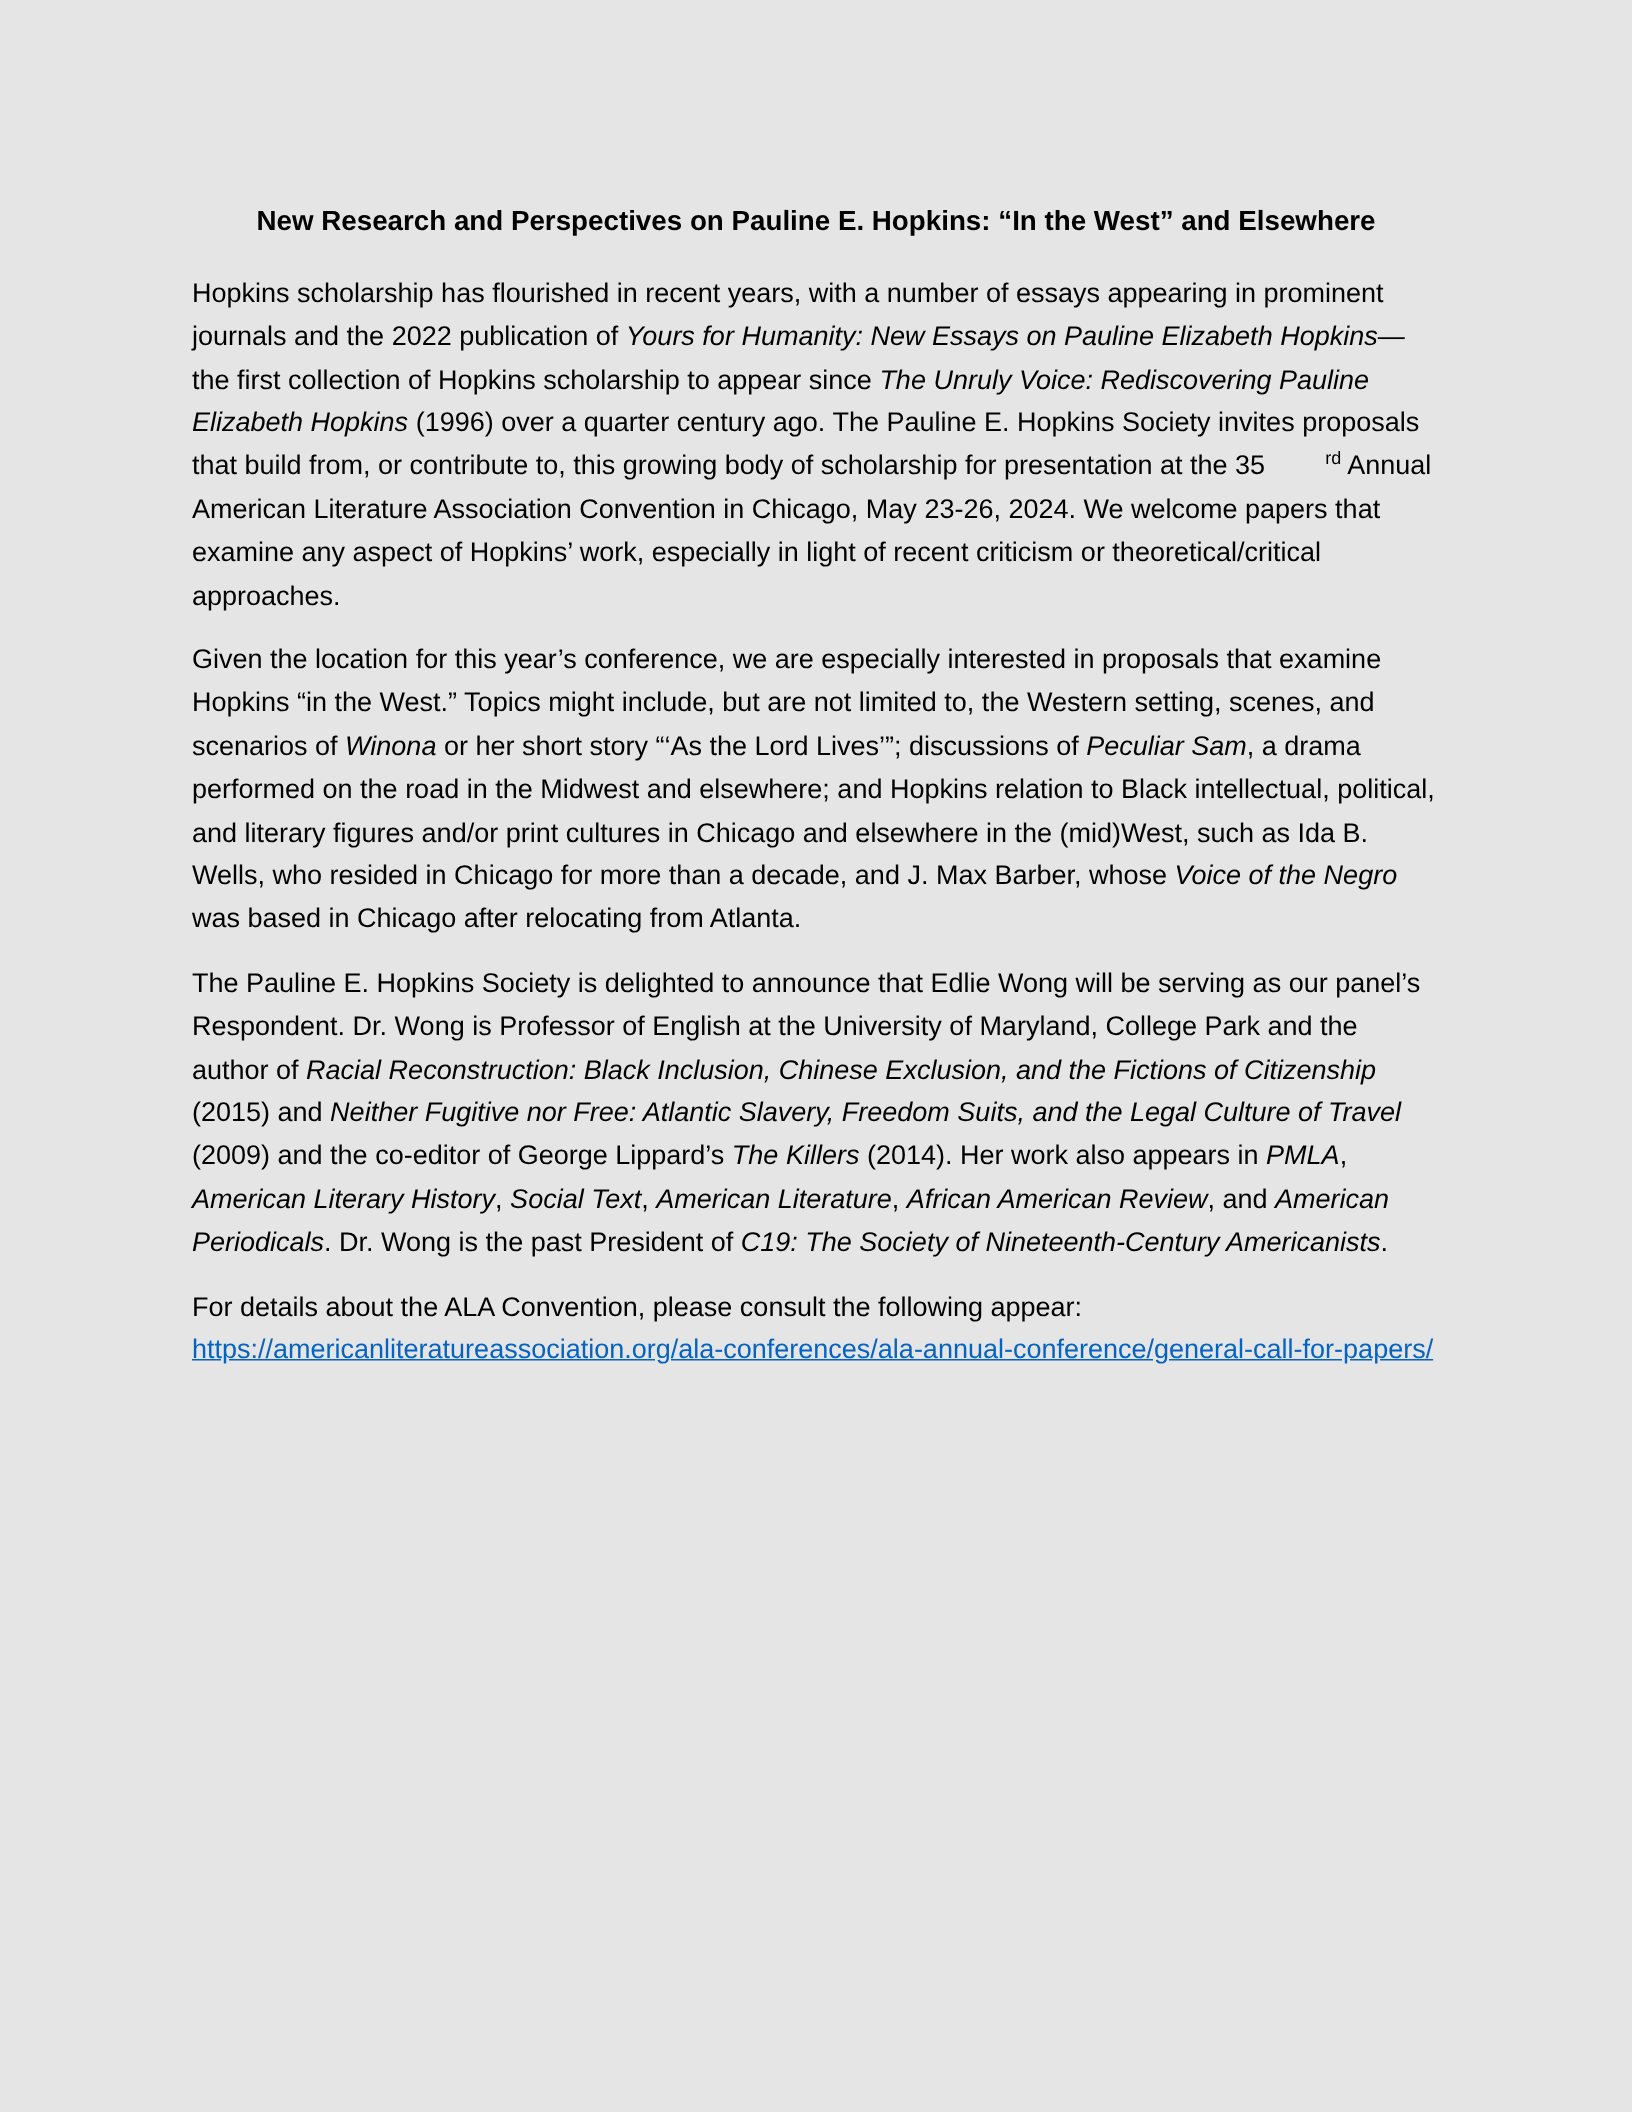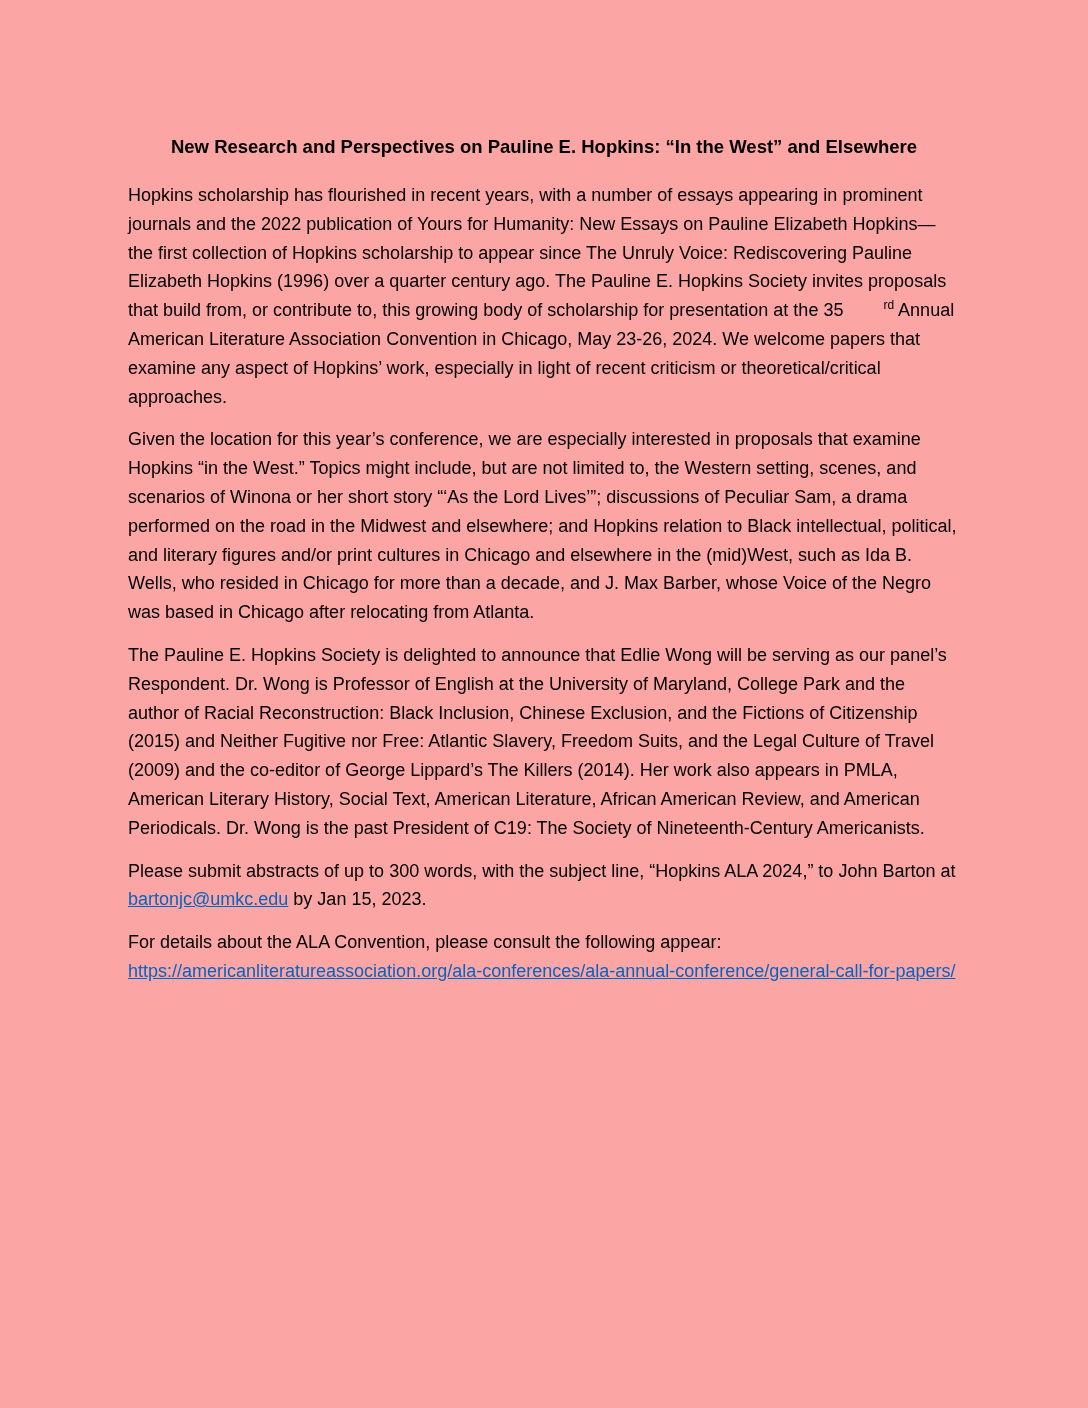--- a/index.html
+++ b/index.html
@@ -3,21 +3,21 @@
 <meta charset="utf-8">
 <style>
   * { margin: 0; padding: 0; box-sizing: border-box; }
   html, body {
     background: #ffffff;
     font-family: "Liberation Sans", "DejaVu Sans", sans-serif;
   }
   .page {
     width: 1088px;
     height: 1408px;
-    background: #fca5a5;
+    background: #e5e5e5;
     padding: 132px 128px 0 128px;
     position: relative;
     overflow: hidden;
   }
   .doc-title {
     font-size: 18.5px;
     font-weight: bold;
     color: #000000;
     text-align: center;
     line-height: 29px;
@@ -25,21 +25,21 @@
   }
   .doc-body { color: #000000; }
   .para {
     font-size: 18px;
     line-height: 28.8px;
     color: #000000;
     margin-bottom: 14px;
     text-align: left;
   }
   .para .b { font-weight: normal; }
-  .para .i { }
+  .para .i { font-style: italic; }
   .para .sup {
     vertical-align: super;
     font-size: 12px;
     line-height: 0;
     padding-left: 40px;
   }
   .para a {
     color: #0563C1;
     text-decoration: underline;
     font-weight: bold;
@@ -49,16 +49,15 @@
 </style>
 </head>
 <body>
 
 <div class="page">
   <div class="doc-title">New Research and Perspectives on Pauline E. Hopkins: “In the West” and Elsewhere</div>
   <div class="doc-body">
       <p class="para"><span>Hopkins scholarship has flourished in recent years, with a number of essays appearing in prominent journals and the 2022 publication of </span><span class="i">Yours for Humanity: New Essays on Pauline Elizabeth Hopkins</span><span>—the first collection of Hopkins scholarship to appear since </span><span class="i">The Unruly Voice: Rediscovering Pauline Elizabeth Hopkins</span><span> (1996) over a quarter century ago. </span><span class="b">The Pauline E. Hopkins Society invites proposals that build from, or contribute to, this growing body of scholarship</span><span> for presentation at the 35</span><span class="sup">rd</span><span> Annual American Literature Association Convention in Chicago, May 23-26, 2024. We welcome papers that examine any aspect of Hopkins’ work, especially in light of recent criticism or theoretical/critical approaches.</span></p>
       <p class="para"><span class="b">Given the location for this year’s conference, we are especially interested in proposals that examine Hopkins “in the West.”</span><span> Topics might include, but are not limited to, the Western setting, scenes, and scenarios of </span><span class="i">Winona</span><span> or her short story “‘As the Lord Lives’”; discussions of </span><span class="i">Peculiar Sam</span><span>, a drama performed on the road in the Midwest and elsewhere; and Hopkins relation to Black intellectual, political, and literary figures and/or print cultures in Chicago and elsewhere in the (mid)West, such as Ida B. Wells, who resided in Chicago for more than a decade, and J. Max Barber, whose </span><span class="i">Voice of the Negro</span><span> was based in Chicago after relocating from Atlanta.</span></p>
       <p class="para"><span class="b">The Pauline E. Hopkins Society is delighted to announce that Edlie Wong will be serving as our panel’s Respondent</span><span>.  Dr. Wong is Professor of English at the University of Maryland, College Park and the author of </span><span class="i">Racial Reconstruction: Black Inclusion, Chinese Exclusion, and the Fictions of Citizenship</span><span> (2015) and </span><span class="i">Neither Fugitive nor Free: Atlantic Slavery, Freedom Suits, and the Legal Culture of Travel</span><span> (2009) and the co-editor of George Lippard’s </span><span class="i">The Killers</span><span> (2014). Her work also appears in </span><span class="i">PMLA</span><span>, </span><span class="i">American Literary History</span><span>, </span><span class="i">Social Text</span><span>, </span><span class="i">American Literature</span><span>, </span><span class="i">African American Review</span><span>, and </span><span class="i">American Periodicals</span><span>. Dr. Wong is the past President of </span><span class="i">C19: The Society of Nineteenth-Century Americanists</span><span>.</span></p>
-      <p class="para"><span class="b">Please submit abstracts of up to 300 words, with the subject line, “Hopkins ALA 2024,” to John Barton at </span><a href="#" class="b">bartonjc@umkc.edu</a><span class="b"> by Jan 15, 2023.</span></p>
       <p class="para"><span class="b">For details about the ALA Convention, please consult the following appear: </span><a href="#" class="b">https://americanliteratureassociation.org/ala-conferences/ala-annual-conference/general-call-for-papers/</a></p>
     </div>
 </div>
 
 </body></html>

